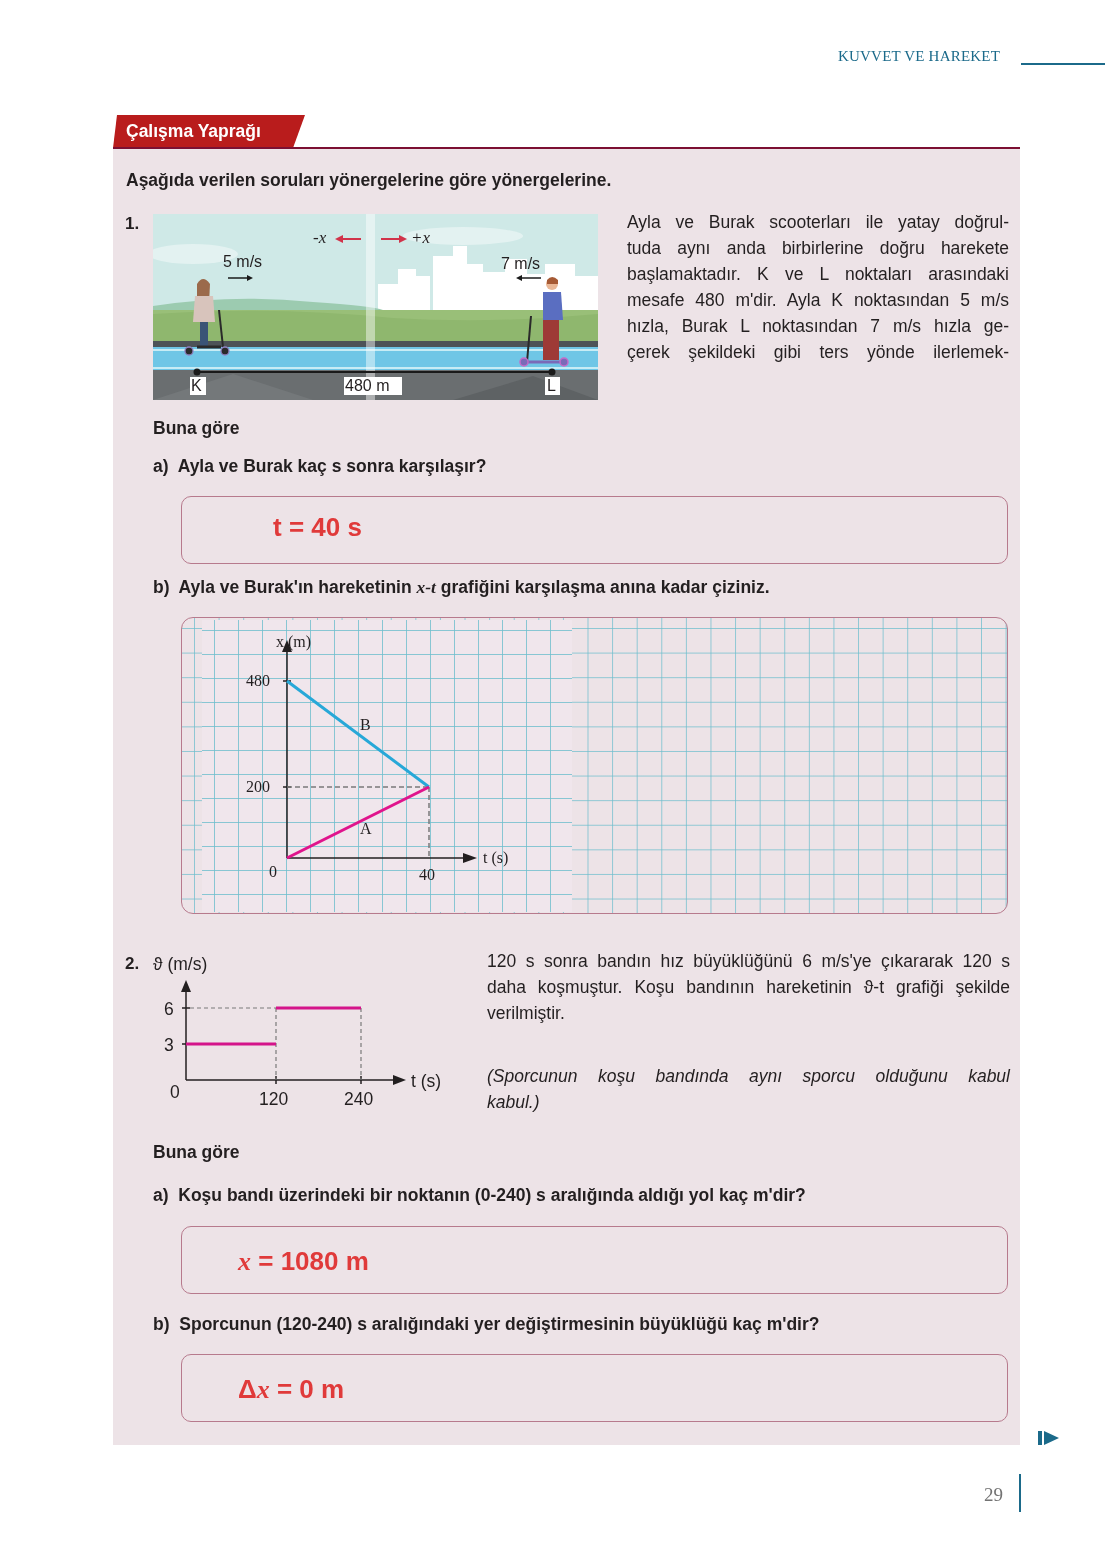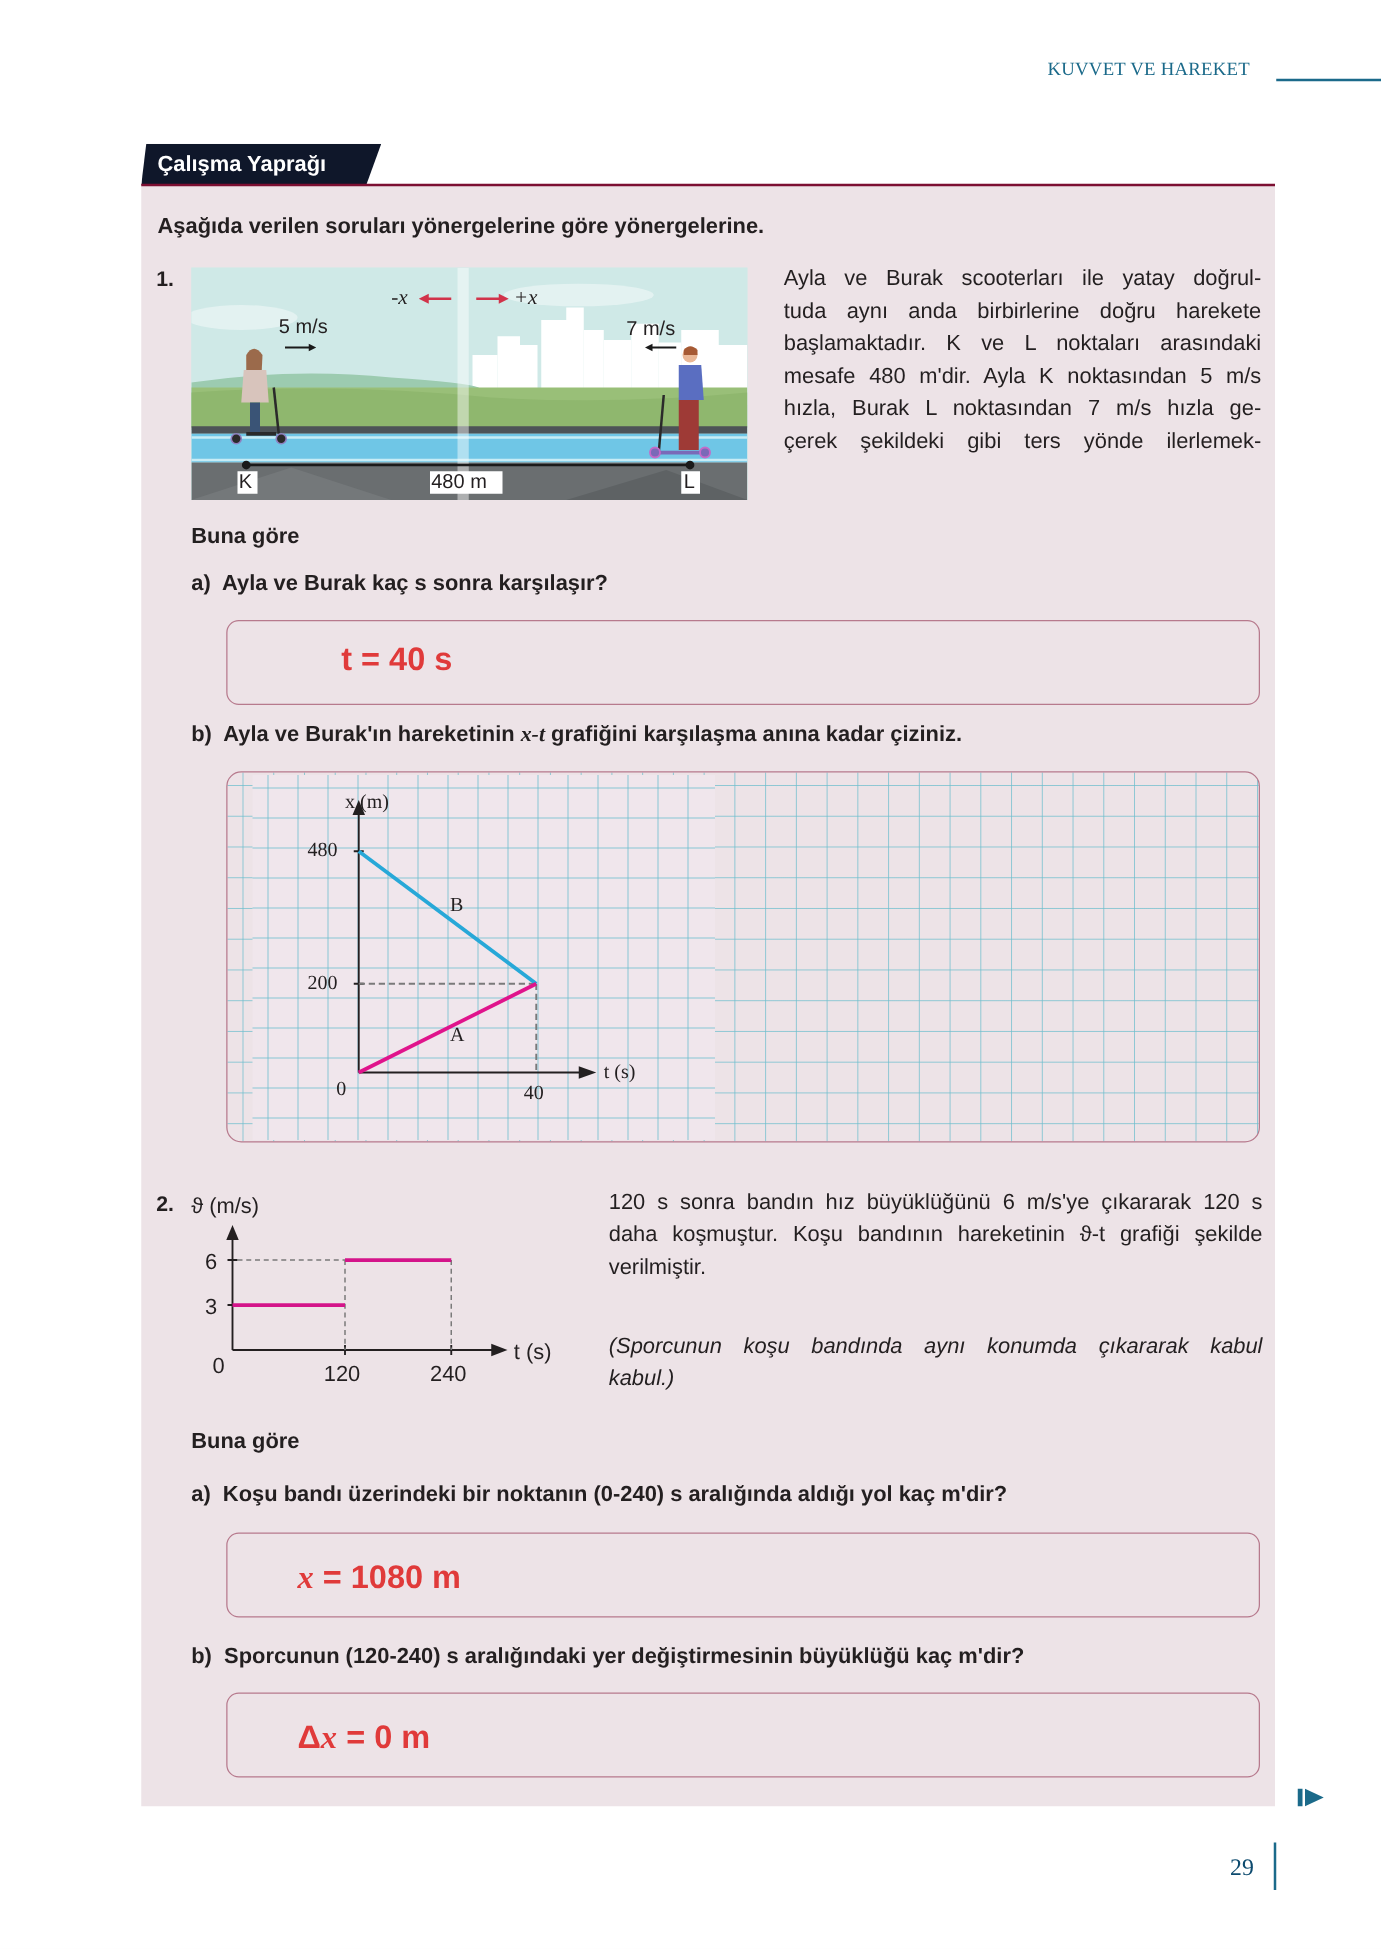--- a/index.html
+++ b/index.html
@@ -3,21 +3,21 @@
 <meta charset="utf-8">
 <style>
   * { box-sizing: border-box; margin: 0; padding: 0; }
   html, body { width: 1105px; height: 1559px; background: #ffffff; }
   body { position: relative; font-family: "Liberation Sans", sans-serif; color: #231f20; overflow: hidden; }
 
   .running-head { position: absolute; top: 48px; left: 838px; font-family: "Liberation Serif", "DejaVu Serif", serif; font-size: 15px; color: #1b6a8a; letter-spacing: 0.2px; }
   .running-rule { position: absolute; top: 63px; left: 1021px; width: 84px; height: 2px; background: #1b6a8a; }
 
   .sheet { position: absolute; left: 113px; top: 148px; width: 907px; height: 1297px; background: #ede3e7; }
-  .tab-label { position: absolute; left: 113px; top: 115px; height: 33px; width: 192px; background: #0f172a; clip-path: polygon(4px 0, 100% 0, calc(100% - 12px) 100%, 0 100%); color: #ffffff; font-weight: bold; font-size: 17.5px; padding: 6px 0 0 13px; }
+  .tab-label { position: absolute; left: 113px; top: 115px; height: 33px; width: 192px; background: #b91c1c; clip-path: polygon(4px 0, 100% 0, calc(100% - 12px) 100%, 0 100%); color: #ffffff; font-weight: bold; font-size: 17.5px; padding: 6px 0 0 13px; }
   .tab-rule { position: absolute; left: 113px; top: 147px; width: 907px; height: 2px; background: #7c0f32; }
 
   .instruction { position: absolute; left: 126px; top: 170px; font-weight: bold; font-size: 17.5px; }
   .qnum { position: absolute; font-weight: bold; font-size: 17px; }
 
   
   .scene { position: absolute; left: 153px; top: 214px; width: 445px; height: 186px; overflow: hidden; background: #cfe9e7; }
   .scene svg { display: block; }
 
   .para { position: absolute; font-size: 17.5px; line-height: 26px; text-align: justify; }
@@ -43,21 +43,21 @@
       linear-gradient(to right, rgba(110,190,205,0.8) 1px, transparent 1px),
       linear-gradient(to bottom, rgba(110,190,205,0.8) 1px, transparent 1px);
     background-size: 24px 24px; background-position: 12px 10px; }
   .chart-label { position: absolute; font-family: "Liberation Serif", "DejaVu Serif", serif; font-size: 16px; color: #231f20; }
 
   .chart2-label { position: absolute; font-size: 17.5px; color: #231f20; }
   .para-2 { left: 487px; top: 948px; width: 523px; }
   .para-2i { left: 487px; top: 1063px; width: 523px; font-style: italic; }
 
   .next-icon { position: absolute; left: 1038px; top: 1430px; }
-  .page-num { position: absolute; left: 984px; top: 1484px; font-family: "Liberation Serif", "DejaVu Serif", serif; font-size: 19px; color: #0c4a6e; }
+  .page-num { position: absolute; left: 984px; top: 1484px; font-family: "Liberation Serif", "DejaVu Serif", serif; font-size: 19px; color: #737373; }
   .page-rule { position: absolute; left: 1019px; top: 1474px; width: 2px; height: 38px; background: #1b6a8a; }
 </style>
 </head>
 <body>
 
 <div class="running-head">KUVVET VE HAREKET</div>
 <div class="running-rule"></div>
 
 <div class="sheet"></div>
 <div class="tab-label">Çalışma Yaprağı</div>
@@ -229,21 +229,21 @@
   <span class="chart2-label" style="left:194px; top:139px;">240</span>
   <span class="chart2-label" style="left:261px; top:121px;">t (s)</span>
 </div>
 
 <div class="para para-2">
   <span class="line-just">120 s sonra bandın hız büyüklüğünü 6 m/s'ye çıkararak 120 s</span>
   <span class="line-just">daha koşmuştur. Koşu bandının hareketinin ϑ-t grafiği şekilde</span>
   <span class="line-left">verilmiştir.</span>
 </div>
 <div class="para para-2i">
-  <span class="line-just">(Sporcunun koşu bandında aynı konumda çıkararak kabul</span>
+  <span class="line-just">(Sporcunun koşu bandında aynı sporcu olduğunu kabul</span>
   <span class="line-left">kabul.)</span>
 </div>
 
 <div class="bold" style="left:153px; top:1142px;">Buna göre</div>
 <div class="bold" style="left:153px; top:1185px;">
   <span>a)</span>&nbsp;
   <span>Koşu bandı üzerindeki bir noktanın (0-240) s aralığında aldığı yol kaç m'dir?</span>
 </div>
 <div class="answer-box" style="top:1226px; height:68px;"></div>
 <div class="answer-text" style="left:238px; top:1246px;">

